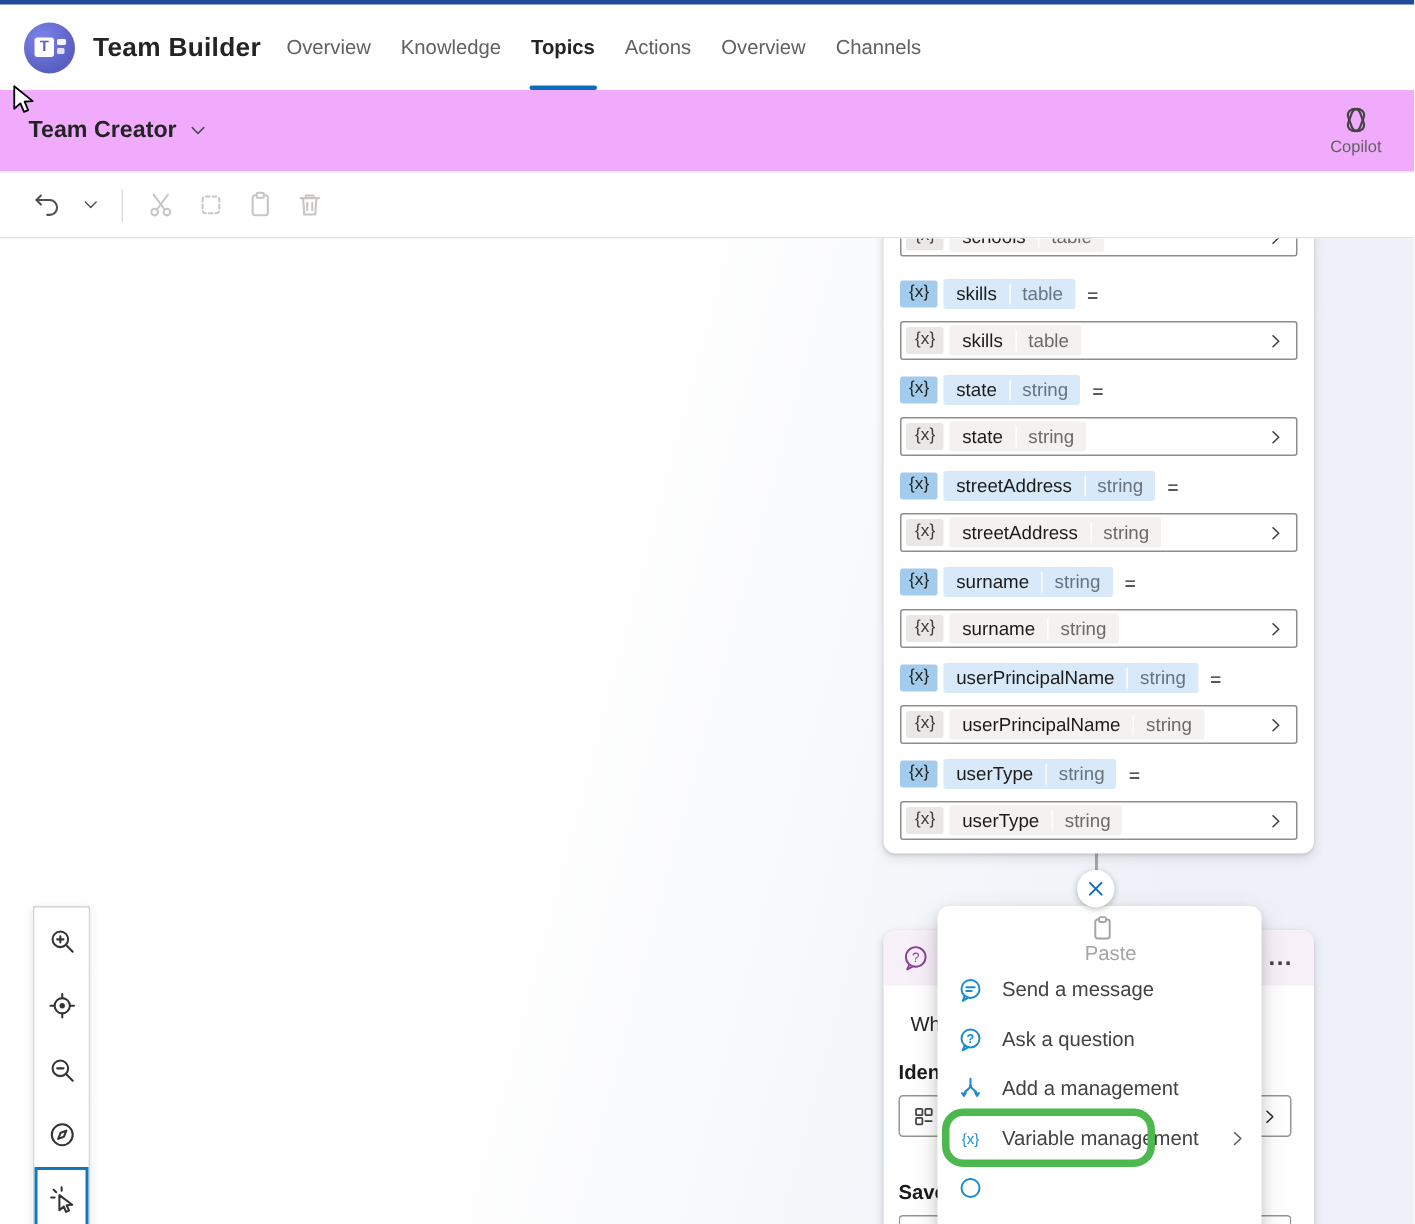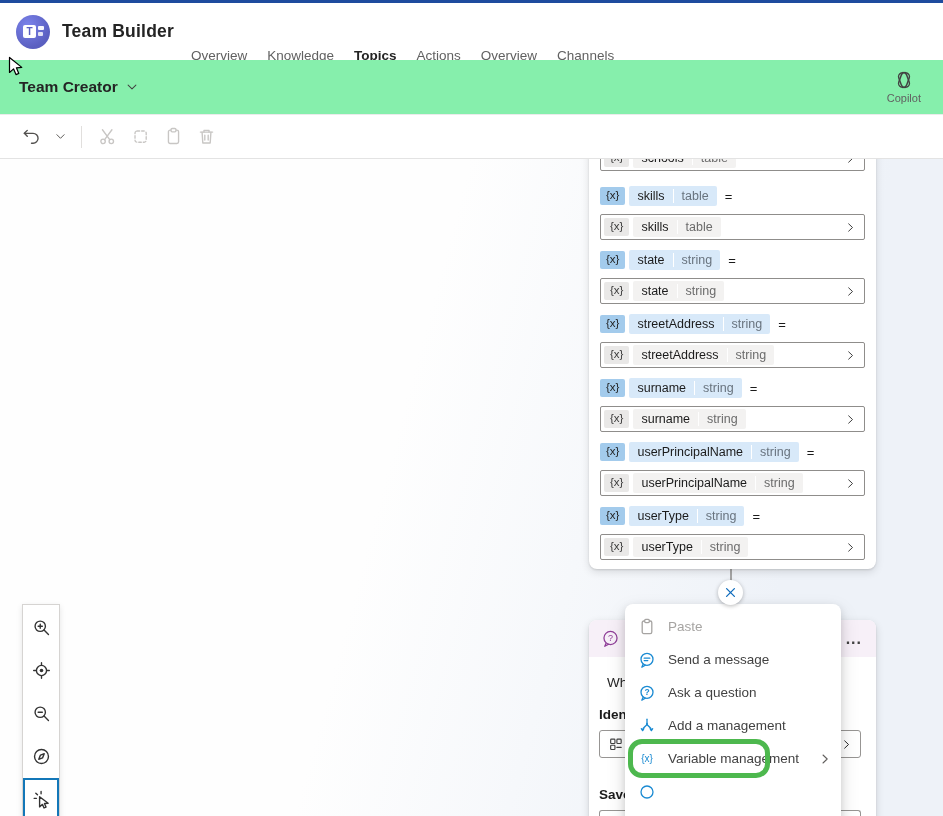--- a/index.html
+++ b/index.html
@@ -11,26 +11,26 @@
   .theme-strip { position:absolute; top:0; left:0; right:0; height:3px; background:#1e4b9e; z-index:9; }
 
   
   .app-header { position:absolute; top:3px; left:0; right:0; height:57px; display:flex; align-items:center; padding-left:16px; background:#fff; }
   .teams-logo { width:34px; height:34px; border-radius:50%; background:radial-gradient(circle at 35% 30%, #7b83eb, #5a5fc0 70%); position:relative; flex:0 0 auto; }
   .teams-logo .t-sq { position:absolute; left:7px; top:10px; width:13px; height:13px; background:#fff; border-radius:2px; display:flex; align-items:center; justify-content:center; font-size:10px; font-weight:bold; color:#5a5fc0; }
   .teams-logo .t-bar1 { position:absolute; left:22px; top:11px; width:6px; height:4px; background:#fff; border-radius:1px; opacity:.95; }
   .teams-logo .t-bar2 { position:absolute; left:22px; top:17px; width:5px; height:4px; background:#fff; border-radius:1px; opacity:.8; }
   .app-name { font-size:17.5px; font-weight:bold; margin-left:12px; letter-spacing:.2px; white-space:nowrap; }
   .tabs { display:flex; height:100%; margin-left:7px; }
-  .tab { position:relative; border:none; background:none; font-family:inherit; font-size:13.5px; color:#616161; padding:0 10px; height:100%; cursor:pointer;margin-top:24px; }
+  .tab { position:relative; border:none; background:none; font-family:inherit; font-size:13.5px; color:#616161; padding:0 10px; height:100%; cursor:pointer; }
   .tab.active { color:#242424; font-weight:bold; }
   .tab.active::after { content:""; position:absolute; left:9px; right:9px; bottom:0; height:3px; border-radius:2px; background:#0f6cbd; }
 
   
-  .topic-bar { position:absolute; top:60px; left:0; right:0; height:55px; background:#86efac; border-bottom:1px solid #ebebeb; display:flex; align-items:center; padding:0 16px 0 19px; }
+  .topic-bar { position:absolute; top:60px; left:0; right:0; height:55px; background:#f0abfc; border-bottom:1px solid #ebebeb; display:flex; align-items:center; padding:0 16px 0 19px; }
   .topic-select { display:flex; align-items:center; gap:7px; cursor:pointer; background:none; border:none; font-family:inherit; }
   .topic-title { font-size:15.5px; font-weight:bold; color:#242424; }
   .topic-select .dd { width:14px; height:14px; color:#424242; }
   .copilot-btn { margin-left:auto; display:flex; flex-direction:column; align-items:center; gap:2px; background:none; border:none; cursor:pointer; padding:2px 6px; }
   .copilot-btn .cp-ic { width:20px; height:20px; color:#424242; }
   .copilot-label { font-size:11px; color:#616161; font-family:inherit; }
 
   
   .edit-toolbar { position:absolute; top:115px; left:0; right:0; height:44px; background:#fff; border-bottom:1px solid #e3e3e3; display:flex; align-items:center; padding-left:18px; }
   .edit-btn { width:26px; height:26px; border:none; background:none; display:flex; align-items:center; justify-content:center; color:#c8c6c4; margin-right:7px; cursor:default; }
@@ -87,21 +87,21 @@
 
   
   .ctx-menu { position:absolute; left:625px; top:445px; width:216px; height:250px; background:#fff; border-radius:8px;
     box-shadow:0 3px 8px rgba(0,0,0,.13), 0 8px 20px rgba(0,0,0,.13); padding-top:6px; z-index:5; }
   .menu-item { display:flex; align-items:center; height:33px; padding:0 10px 0 13px; background:none; border:none; width:100%;
     font-family:inherit; cursor:pointer; text-align:left; }
   .mi-icon { width:18px; height:18px; color:#1a8ad2; flex:0 0 auto; }
   .mi-label { margin-left:12px; font-size:13.5px; color:#424242; white-space:nowrap; }
   .mi-chevron { margin-left:auto; width:12px; height:12px; color:#605e5c; visibility:hidden; }
   .menu-item.submenu .mi-chevron { visibility:visible; }
-  .menu-item.disabled { cursor:default; }
+  .menu-item.disabled { cursor:default;flex-direction:column; }
   .menu-item.disabled .mi-icon, .menu-item.disabled .mi-label { color:#a6a4a2; }
   .highlight-ring { position:absolute; left:3px; top:135px; width:142px; height:39px; border:5px solid #4db84e; border-radius:14px;
     pointer-events:none; z-index:7; }
 
   
   .tools { position:absolute; left:22px; top:445px; width:38px; background:#fff; border:1px solid #d6d4d2;
     box-shadow:0 2px 6px rgba(0,0,0,.10); z-index:7; padding:1px 0; }
   .tool-btn { width:36px; height:43px; border:none; background:#fff; display:flex; align-items:center; justify-content:center; cursor:pointer; color:#333; }
   .tool-btn .t-ic { width:19px; height:19px; display:block; }
   .tool-btn.active { outline:2px solid #1377b8; outline-offset:-2px; }

